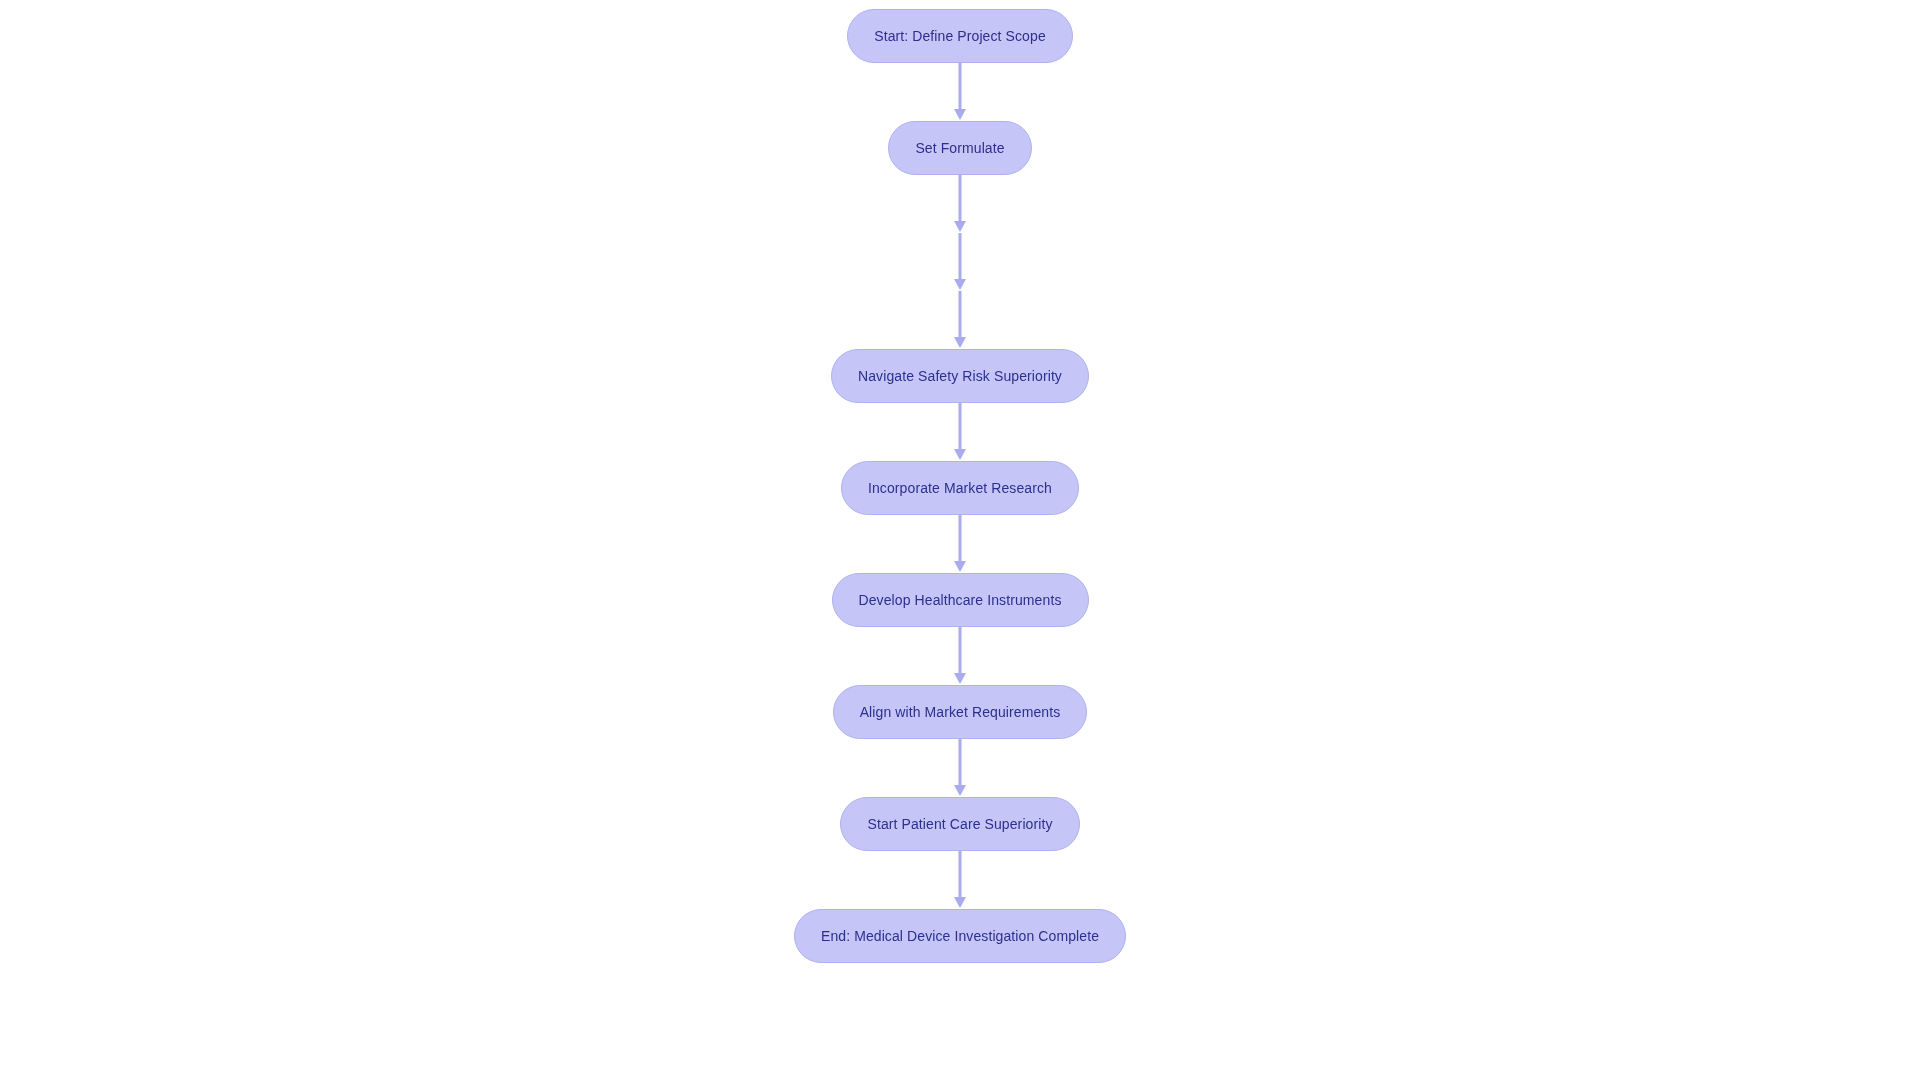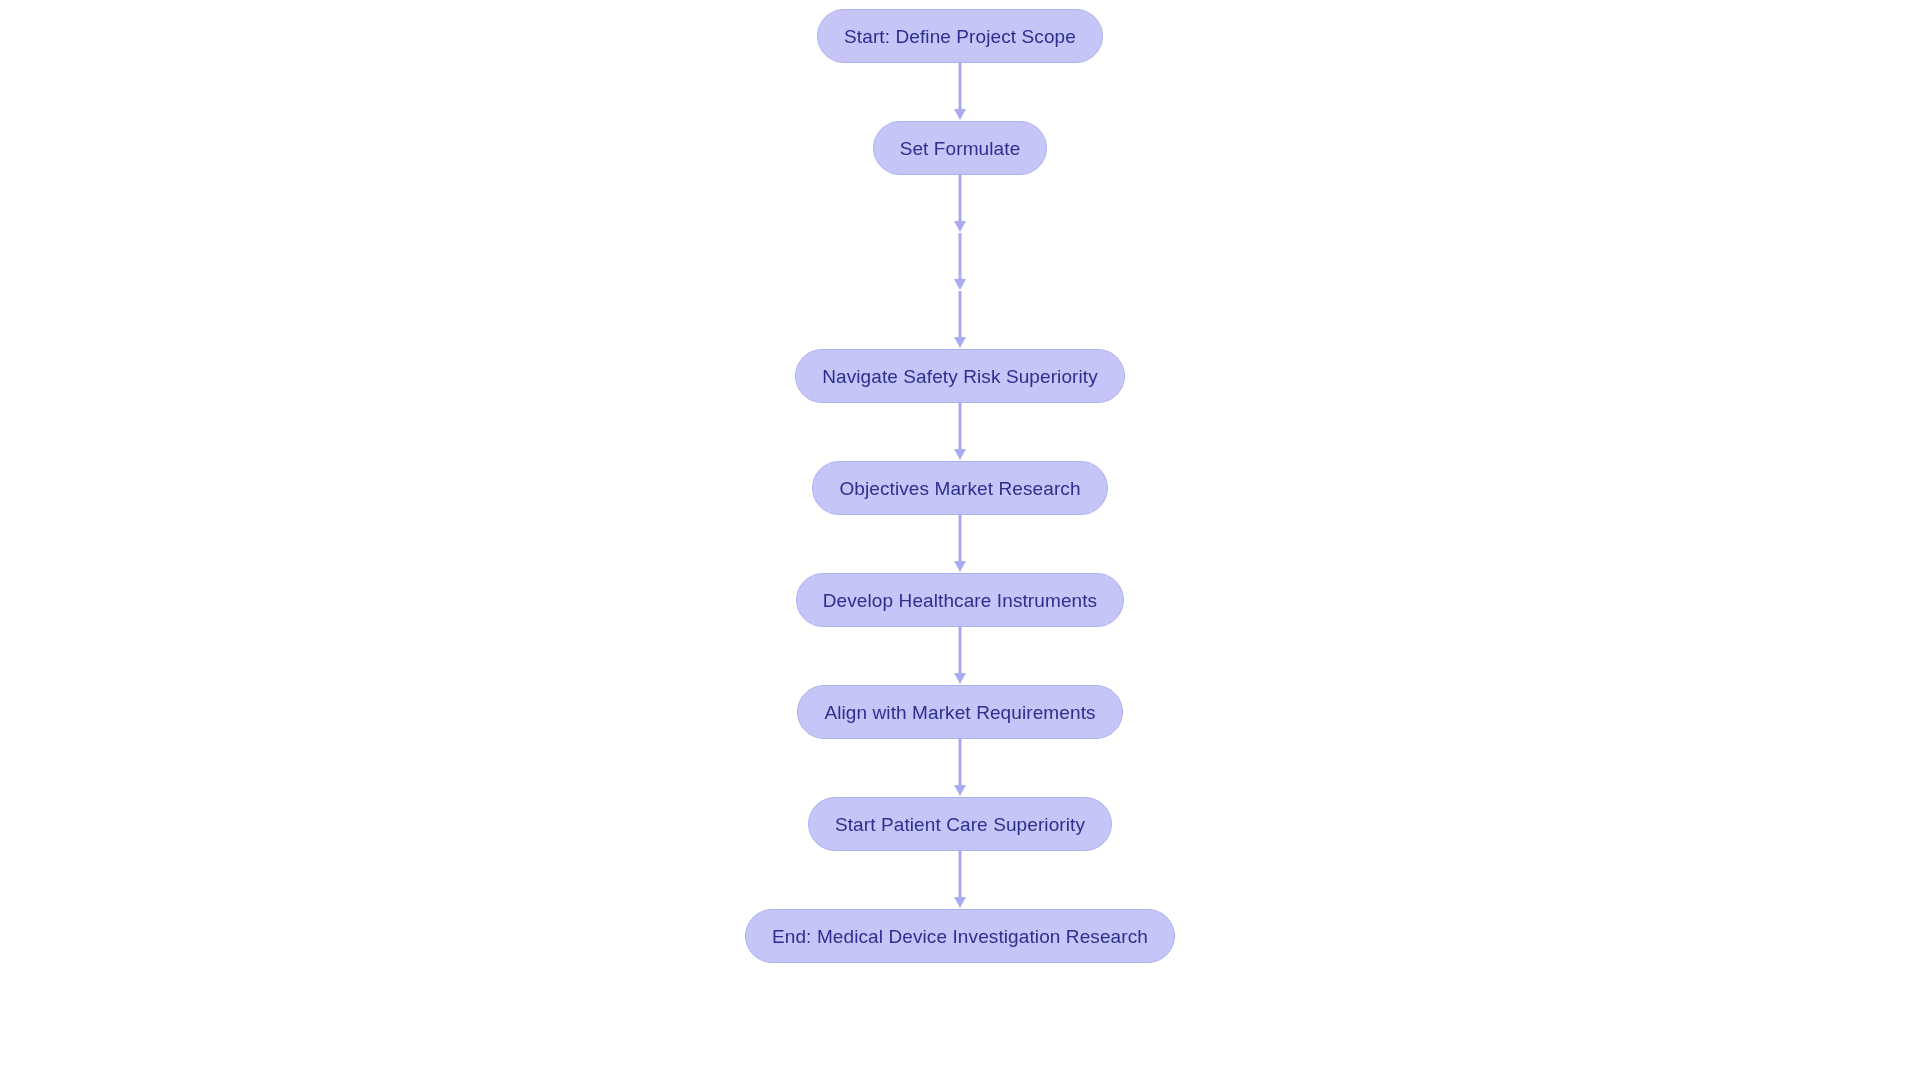--- a/index.html
+++ b/index.html
@@ -41,21 +41,21 @@
     border: 1px solid #b0b2f0;
     display: flex;
     align-items: center;
     justify-content: center;
     padding: 0 26px;
     flex: 0 0 auto;
   }
 
   .flow-node-label {
     font-family: "Liberation Sans", sans-serif;
-    font-size: 19px;
+    font-size: 14px;
     line-height: 1;
     color: #2e2e8f;
     white-space: nowrap;
     letter-spacing: 0.1px;
     text-align: right;
   }
 
   .flow-connector {
     flex: 0 0 auto;
     width: 14px;
@@ -124,21 +124,21 @@
     <div class="flow-node">
       <span class="flow-node-label">Navigate Safety Risk Superiority</span>
     </div>
 
     <div class="flow-connector">
       <div class="conn-line"></div>
       <div class="conn-arrow"></div>
     </div>
 
     <div class="flow-node">
-      <span class="flow-node-label">Objectives Market Research</span>
+      <span class="flow-node-label">Incorporate Market Research</span>
     </div>
 
     <div class="flow-connector">
       <div class="conn-line"></div>
       <div class="conn-arrow"></div>
     </div>
 
     <div class="flow-node">
       <span class="flow-node-label">Develop Healthcare Instruments</span>
     </div>
@@ -160,17 +160,17 @@
     <div class="flow-node">
       <span class="flow-node-label">Start Patient Care Superiority</span>
     </div>
 
     <div class="flow-connector">
       <div class="conn-line"></div>
       <div class="conn-arrow"></div>
     </div>
 
     <div class="flow-node">
-      <span class="flow-node-label">End: Medical Device Investigation Research</span>
+      <span class="flow-node-label">End: Medical Device Investigation Complete</span>
     </div>
 
   </div>
 </div>
 
 </body></html>

